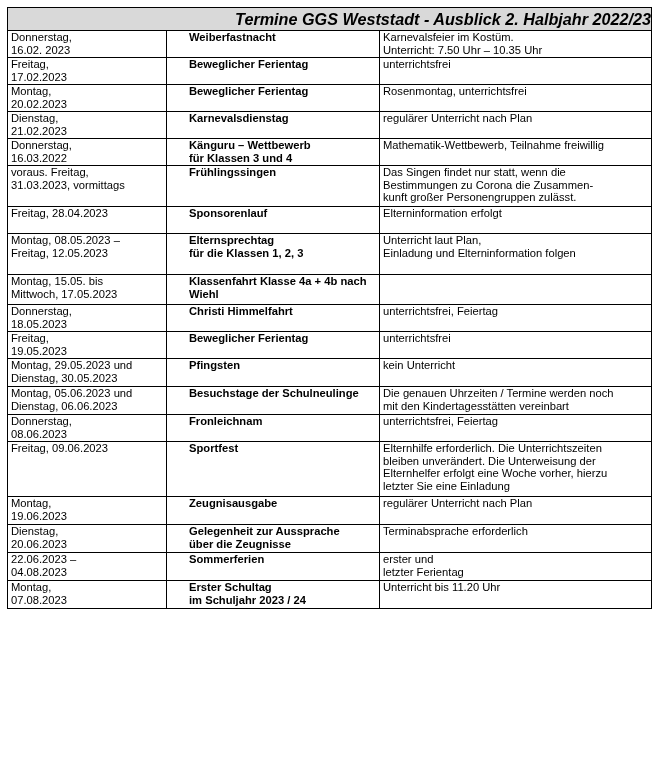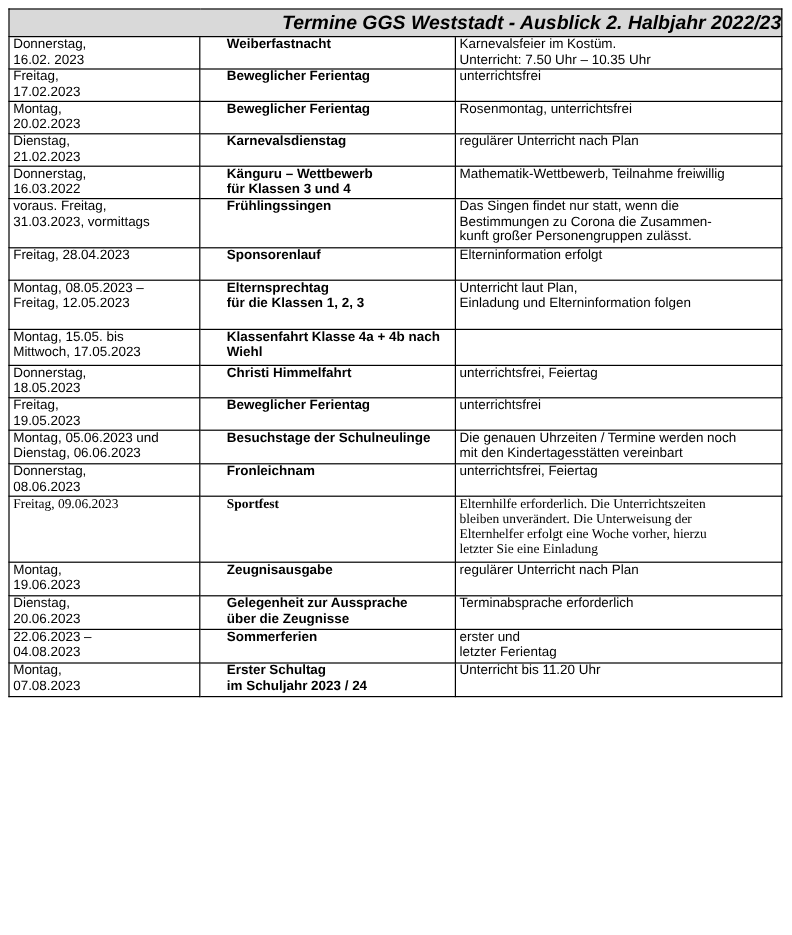--- a/index.html
+++ b/index.html
@@ -162,20 +162,32 @@
         </td>
         <td class="event">
           <span class="line">Beweglicher Ferientag</span>
         </td>
         <td>
           <span class="line">unterrichtsfrei</span>
         </td>
       </tr>
       <tr style="height: 28px;">
         <td>
+          <span class="line">Montag, 29.05.2023 und</span>
+          <span class="line">Dienstag, 30.05.2023</span>
+        </td>
+        <td class="event">
+          <span class="line">Pfingsten</span>
+        </td>
+        <td>
+          <span class="line">kein Unterricht</span>
+        </td>
+      </tr>
+      <tr style="height: 28px;">
+        <td>
           <span class="line">Montag, 05.06.2023 und</span>
           <span class="line">Dienstag, 06.06.2023</span>
         </td>
         <td class="event">
           <span class="line">Besuchstage der Schulneulinge</span>
         </td>
         <td>
           <span class="line">Die genauen Uhrzeiten / Termine werden noch</span>
           <span class="line">mit den Kindertagesstätten vereinbart</span>
         </td>
@@ -185,21 +197,21 @@
           <span class="line">Donnerstag,</span>
           <span class="line">08.06.2023</span>
         </td>
         <td class="event">
           <span class="line">Fronleichnam</span>
         </td>
         <td>
           <span class="line">unterrichtsfrei, Feiertag</span>
         </td>
       </tr>
-      <tr style="height: 55px; font-family: Liberation Serif, serif;">
+      <tr style="height: 55px;">
         <td>
           <span class="line">Freitag, 09.06.2023</span>
         </td>
         <td class="event">
           <span class="line">Sportfest</span>
         </td>
         <td>
           <span class="line">Elternhilfe erforderlich. Die Unterrichtszeiten</span>
           <span class="line">bleiben unverändert. Die Unterweisung der</span>
           <span class="line">Elternhelfer erfolgt eine Woche vorher, hierzu</span>

